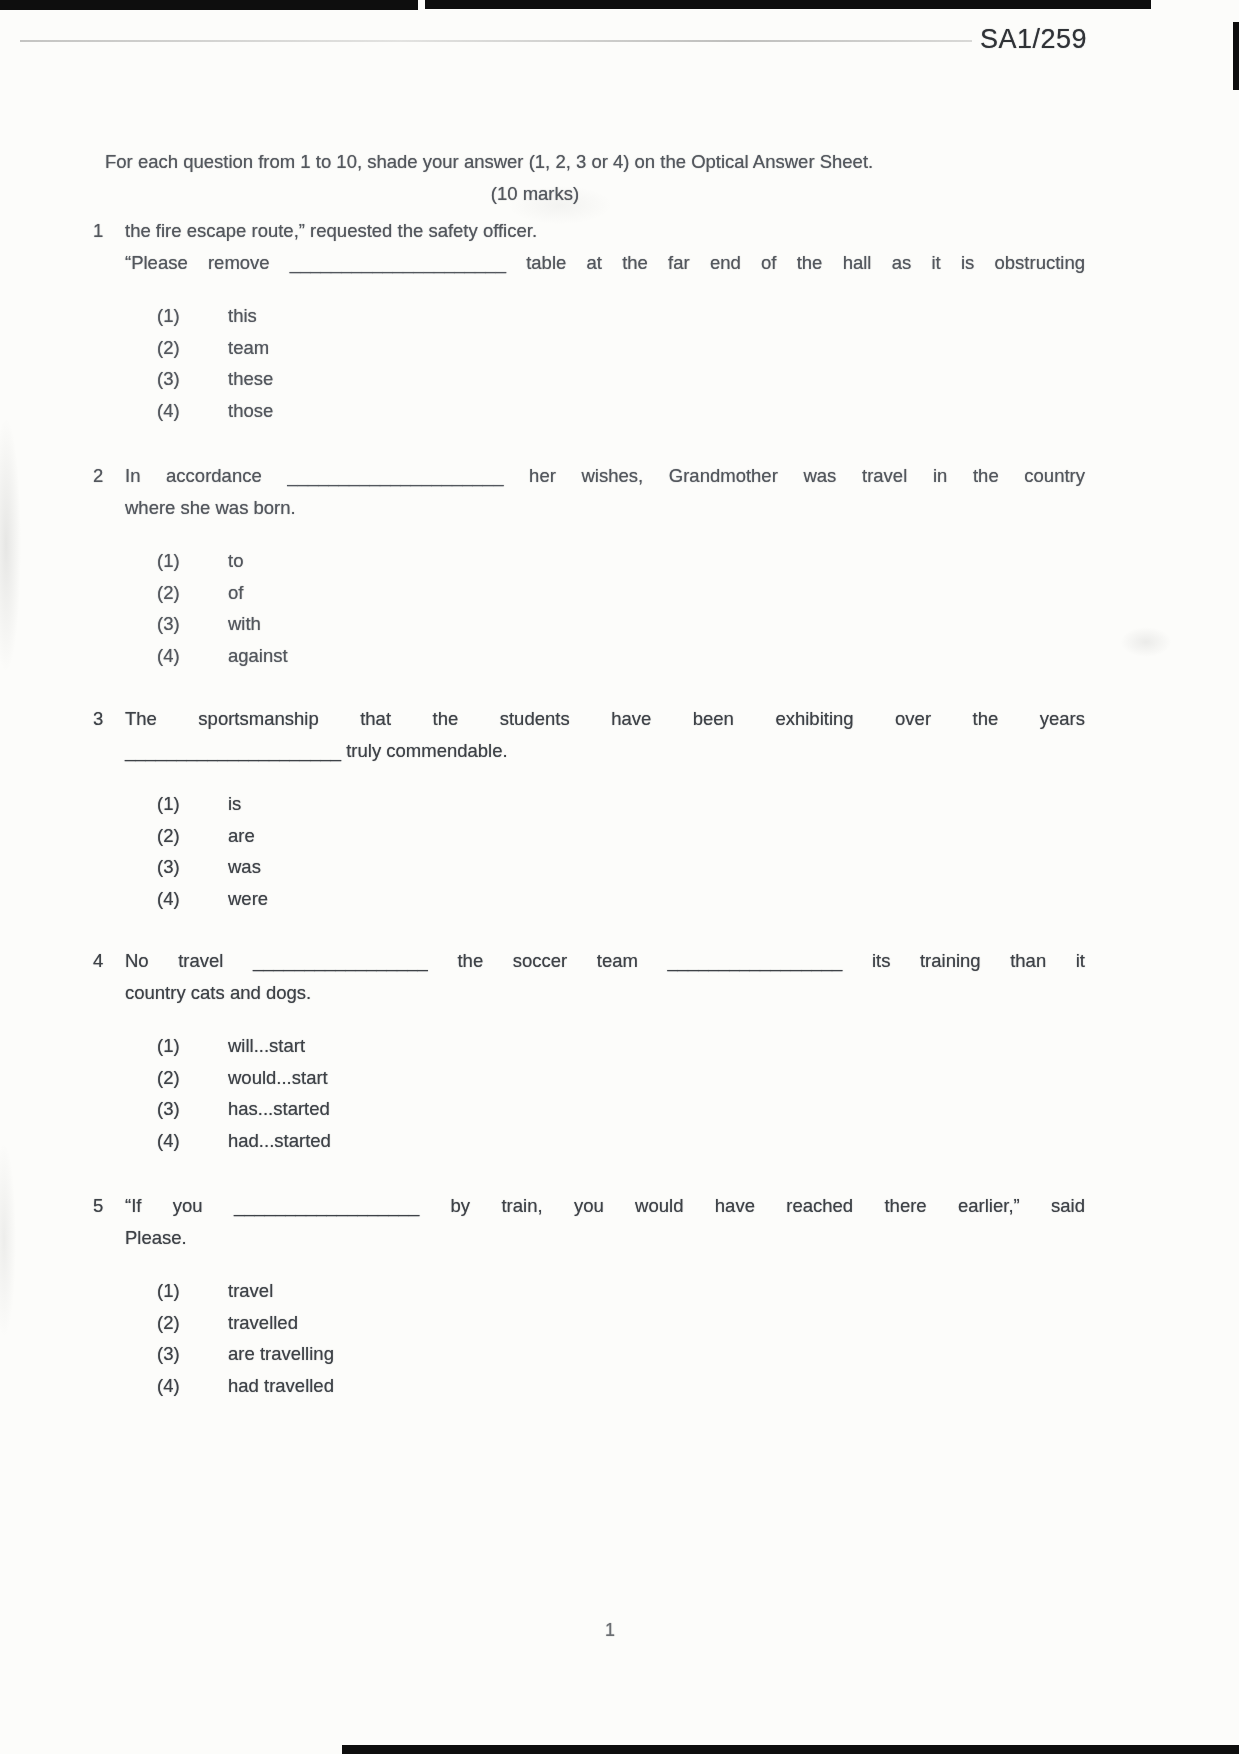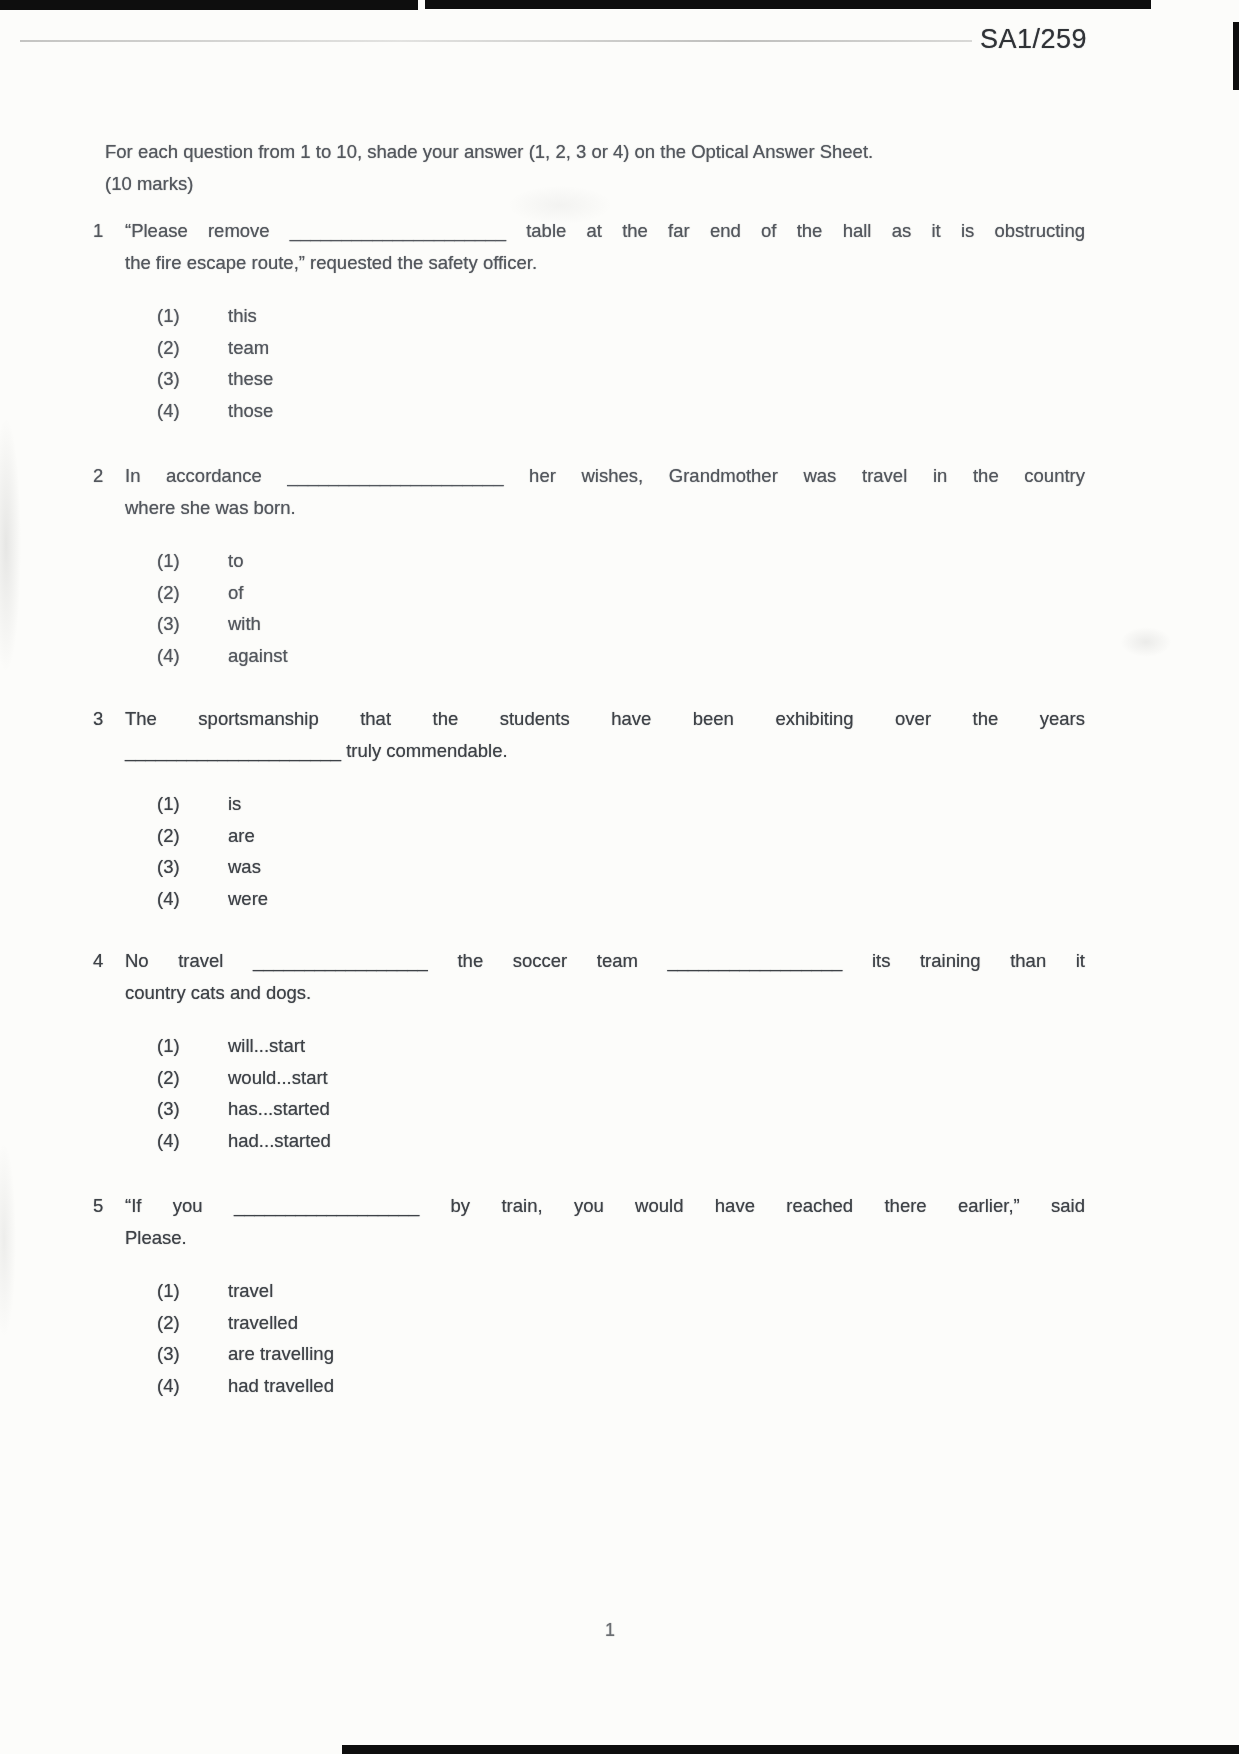--- a/index.html
+++ b/index.html
@@ -19,22 +19,22 @@
     text-shadow:0 0 1px rgba(84,88,94,.8);
   }
   .bar{position:absolute;background:#0e0e0e;text-shadow:none;}
   .top-bar-left{left:0;top:0;width:418px;height:10px;}
   .top-bar-right{left:425px;top:0;width:726px;height:9px;}
   .right-edge-mark{left:1233px;top:22px;width:6px;height:68px;}
   .bottom-bar{left:342px;top:1745px;width:897px;height:9px;}
   .header-rule{position:absolute;left:20px;top:40px;width:952px;height:2px;
     background:linear-gradient(90deg, rgba(150,150,148,.55), rgba(150,150,148,.25) 40%, rgba(150,150,148,.6) 75%, rgba(150,150,148,.35));}
   .paper-code{position:absolute;top:24px;right:152px;font-size:27px;color:#2f3236;letter-spacing:.5px;}
-  .instr-wrap{position:absolute;left:105px;top:137px;width:860px;font-size:18.5px;line-height:30px;color:#54585e;}
-  .marks{text-align:left;margin-top:2px;}
+  .instr-wrap{position:absolute;left:105px;top:147px;width:860px;font-size:18.5px;line-height:30px;color:#54585e;}
+  .marks{text-align:center;margin-top:2px;}
   .q{position:absolute;left:0;width:100%;font-size:18.5px;}
   .qnum{position:absolute;left:93px;top:0;line-height:32px;color:#3c4045;}
   .qtext{margin-left:125px;width:960px;}
   .qline{line-height:32px;min-height:32px;white-space:normal;}
   .qline.just{text-align:justify;text-align-last:justify;}
   .opts{margin-left:157px;margin-top:21px;}
   .opt{display:flex;line-height:31.6px;}
   .opt .onum{flex:0 0 71px;}
   .q.upper, .q.upper .qnum{color:#53575d;}
   .q.lower, .q.lower .qnum{color:#3e4247;}
@@ -52,22 +52,22 @@
   <div class="paper-code">SA1/259</div>
 
   <div class="instr-wrap">
     <div>For each question from 1 to 10, shade your answer (1, 2, 3 or 4) on the Optical Answer Sheet.</div>
     <div class="marks">(10 marks)</div>
   </div>
 
   <div class="q upper" style="top:215px">
     <div class="qnum">1</div>
     <div class="qtext">
+      <div class="qline">the fire escape route,” requested the safety officer.</div>
       <div class="qline just">“Please remove _____________________ table at the far end of the hall as it is obstructing</div>
-      <div class="qline">the fire escape route,” requested the safety officer.</div>
     </div>
     <div class="opts">
       <div class="opt">
         <span class="onum">(1)</span>
         <span class="otext">this</span>
       </div>
       <div class="opt">
         <span class="onum">(2)</span>
         <span class="otext">team</span>
       </div>

